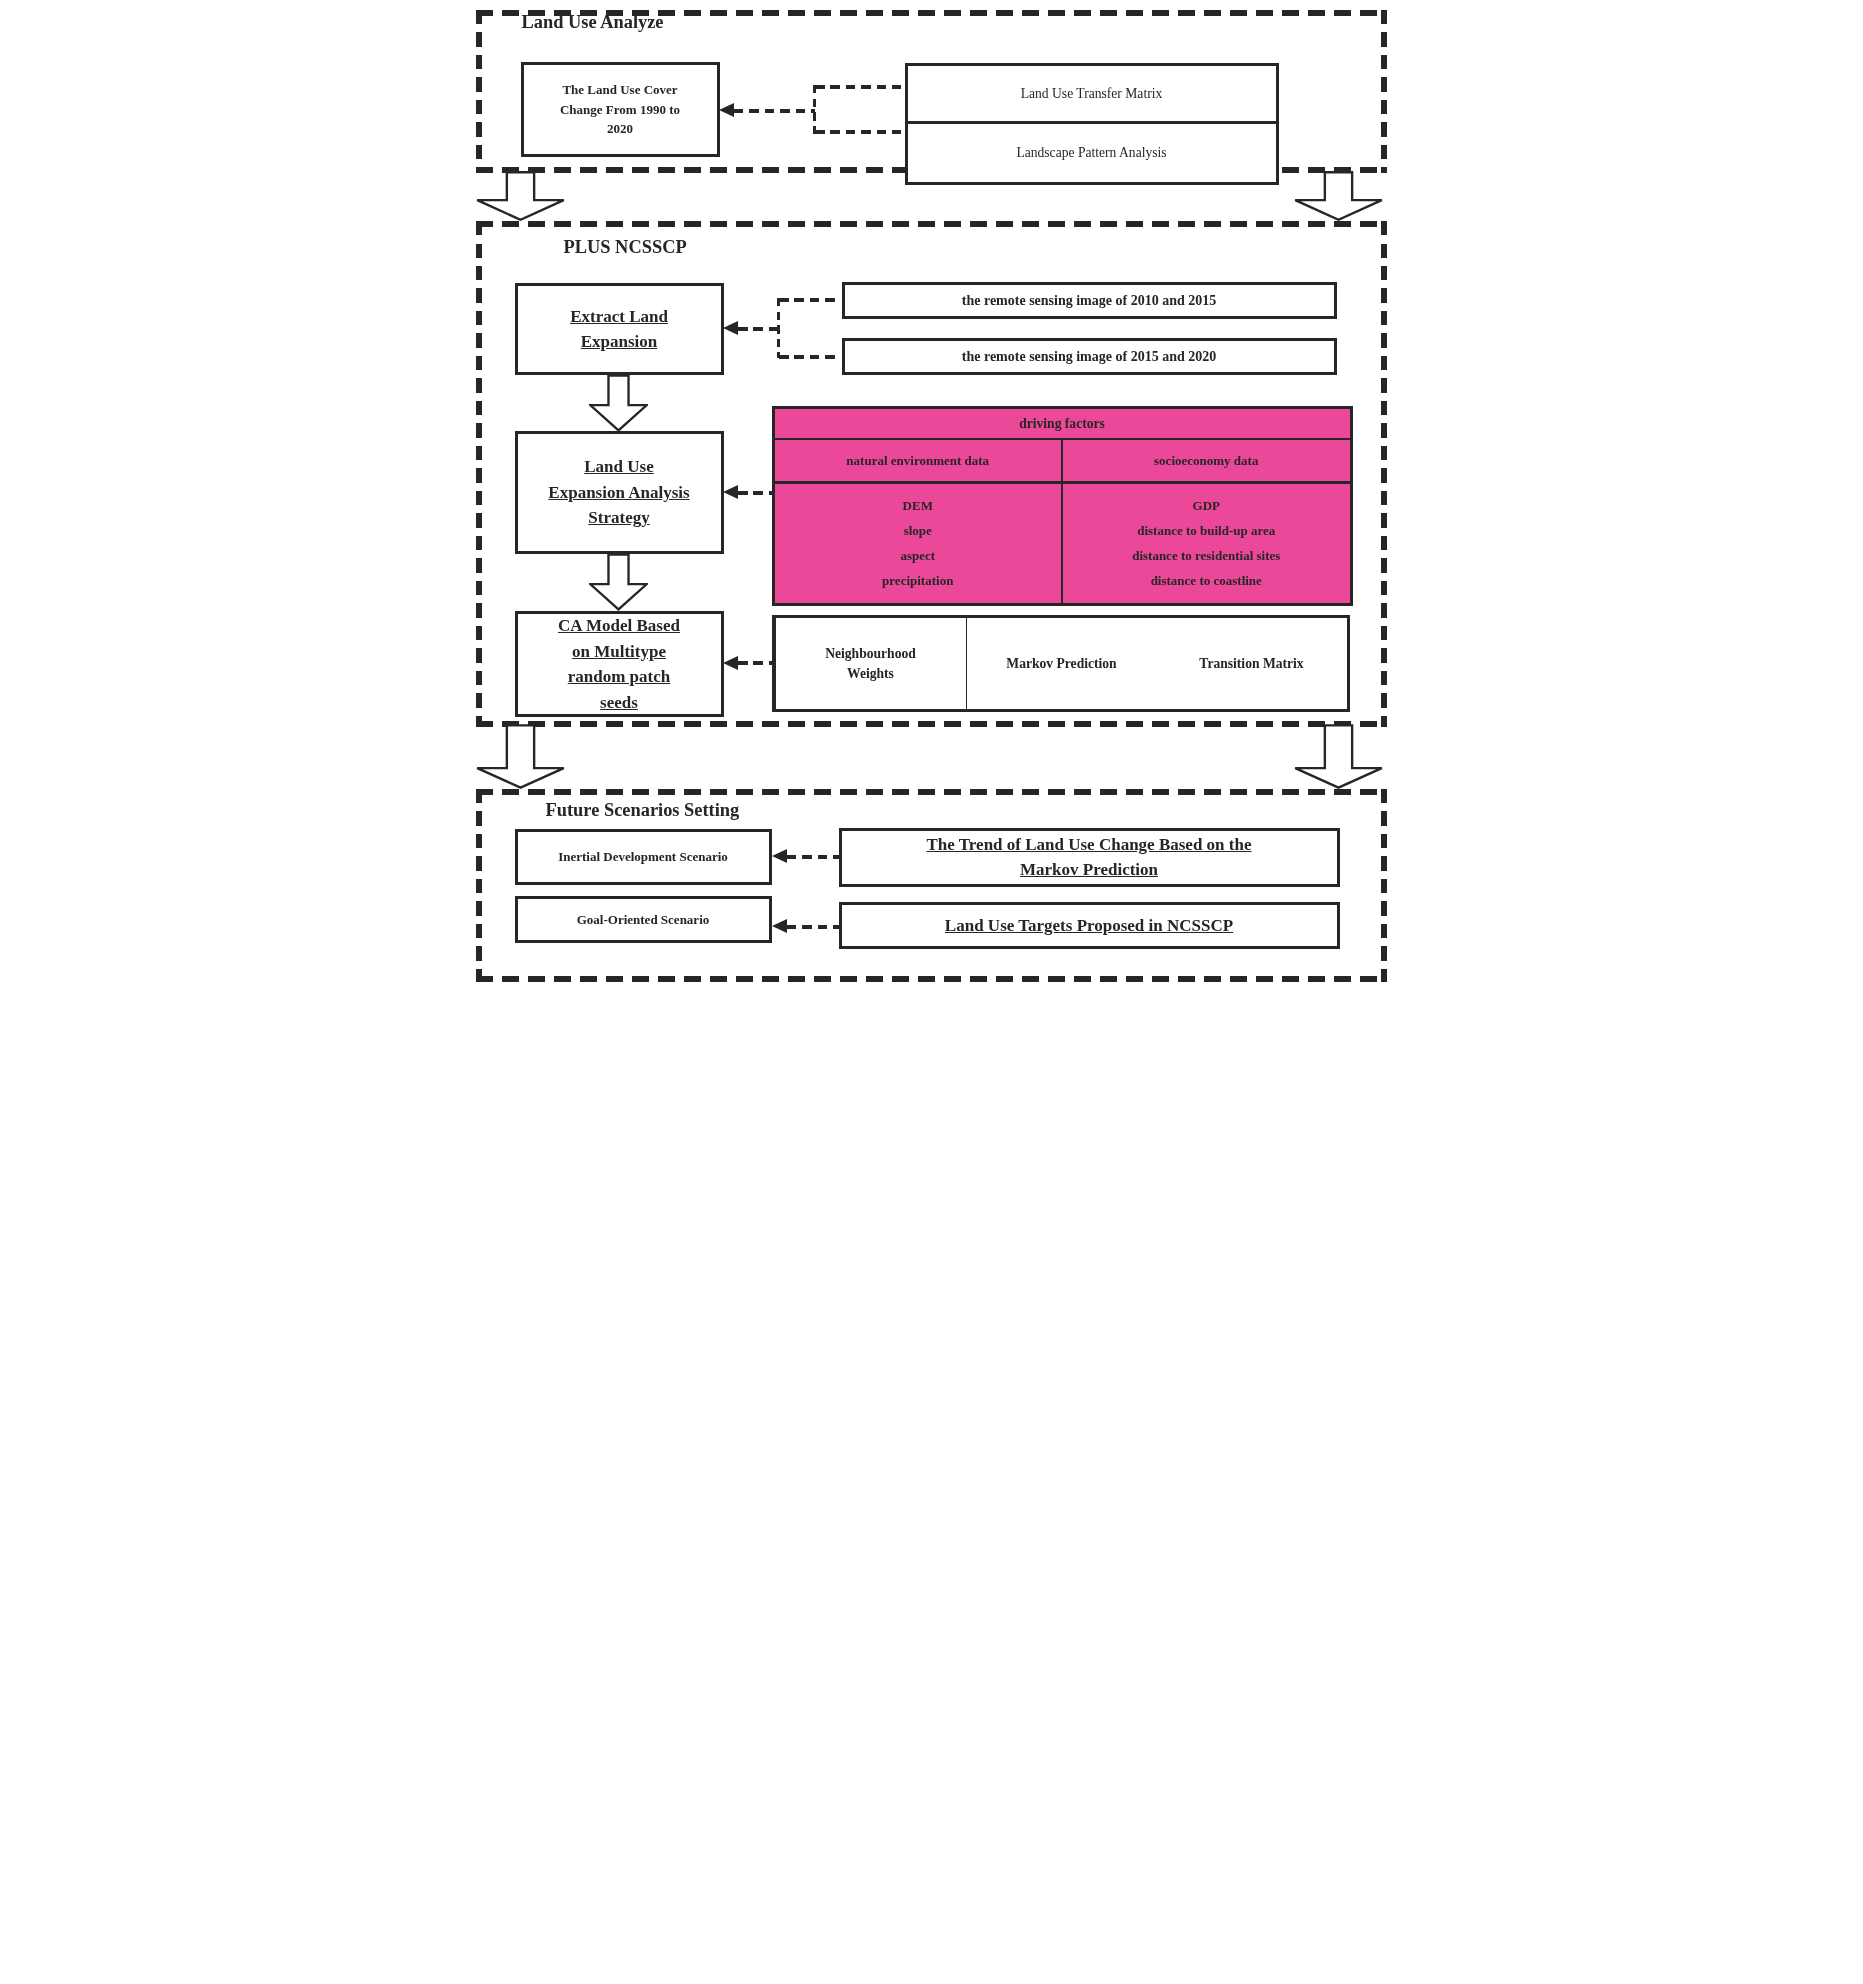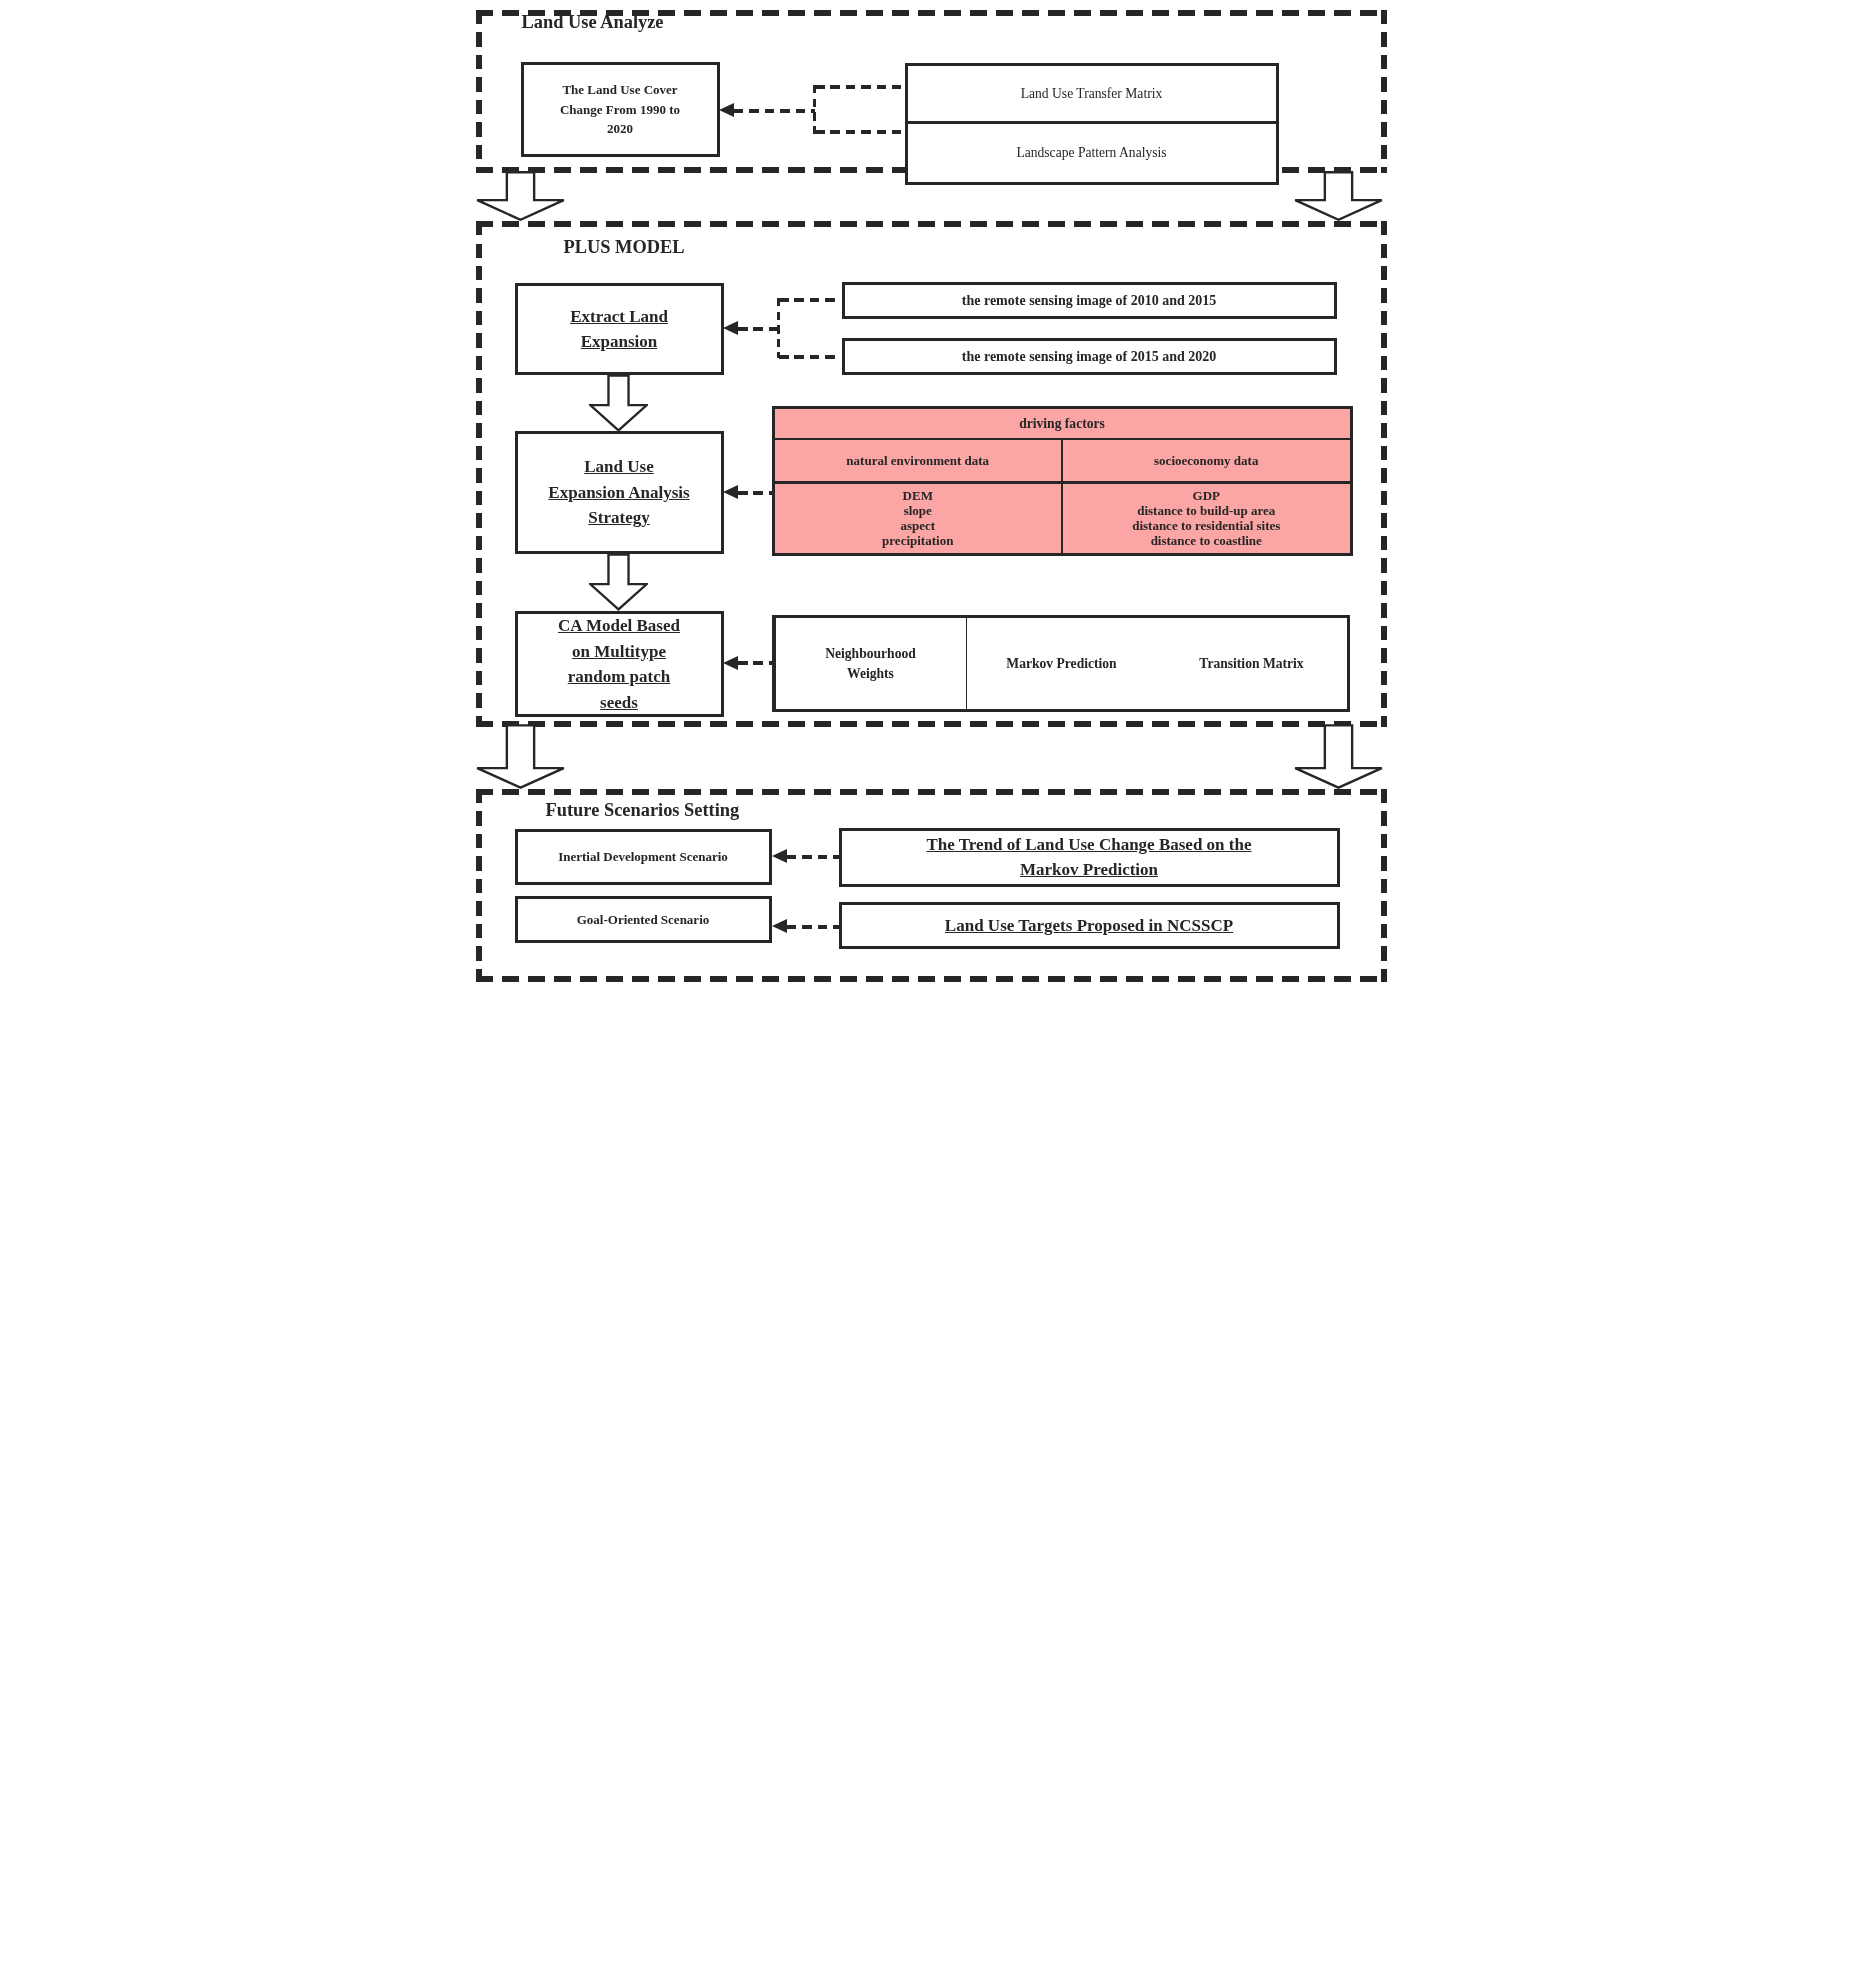--- a/index.html
+++ b/index.html
@@ -74,23 +74,23 @@
   }
   .stack .row {
     height: 58px;
     display: flex; align-items: center; justify-content: center;
     font-weight: normal; font-size: 13.6px;
   }
   .stack .row:first-child { border-bottom: 3px solid var(--ink); }
   
   .df-table {
     position: absolute;
-    left: 306px; top: 406px; width: 581px; height: 150px;
+    left: 306px; top: 406px; width: 581px; height: 200px;
     border: 3px solid var(--ink);
-    background: #fca5a5;
+    background: #ec4899;
     display: flex; flex-direction: column;
     font-weight: bold;
   }
   .df-header {
     height: 31px; flex: 0 0 31px;
     border-bottom: 2.4px solid var(--ink);
     display: flex; align-items: center; justify-content: center;
     font-size: 13.6px;
   }
   .df-row { display: flex; }
@@ -157,21 +157,21 @@
   </svg>
   <svg class="svg-arrow" style="left:828px;top:171px;" width="89" height="50" viewBox="0 0 150 84">
     <polygon points="52,2 98,2 98,49 148,49 75,82 2,49 52,49" fill="#fff" stroke="#262626" stroke-width="4"></polygon>
   </svg>
 
   <div class="dash-h" style="left:10px;top:221px;width:911px;"></div>
   <div class="dash-h" style="left:10px;top:721px;width:911px;"></div>
   <div class="dash-v" style="left:10px;top:221px;height:506px;"></div>
   <div class="dash-v" style="left:915px;top:221px;height:506px;"></div>
 
-  <div class="sec-title" style="left:98px;top:237px;">PLUS MODEL</div>
+  <div class="sec-title" style="left:98px;top:237px;">PLUS NCSSCP</div>
 
   <div class="ahead-left" style="left:257px;top:321px;"></div>
   <div class="cline-h" style="left:272px;top:327px;width:39px;"></div>
   <div class="cline-v" style="left:311px;top:298px;height:60px;"></div>
   <div class="cline-h" style="left:313px;top:298px;width:62px;"></div>
   <div class="cline-h" style="left:313px;top:355px;width:62px;"></div>
 
   <div class="box t24" style="left:49px;top:283px;width:209px;height:92px;padding:0 50px;">
     <span>Extract Land Expansion</span>
   </div>

